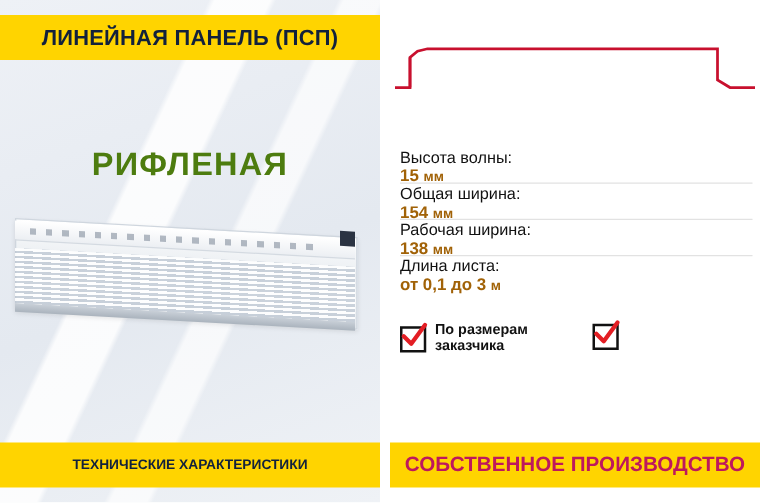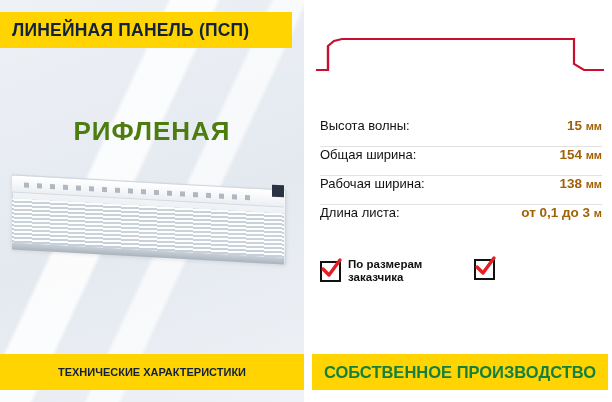--- a/index.html
+++ b/index.html
@@ -35,27 +35,26 @@
     background:
       linear-gradient(115deg, rgba(255,255,255,0) 0%, rgba(255,255,255,0) 34%, rgba(255,255,255,0.85) 35%, rgba(255,255,255,0.85) 44%, rgba(255,255,255,0) 45%),
       linear-gradient(115deg, rgba(255,255,255,0) 0%, rgba(255,255,255,0) 55%, rgba(255,255,255,0.7) 56%, rgba(255,255,255,0.7) 62%, rgba(255,255,255,0) 63%),
       linear-gradient(160deg, #eef1f6 0%, #e4e9f0 55%, #eff2f6 100%);
   }
 
   .title-bar {
     position: absolute;
     left: 0;
     top: 12px;
-    width: 280px;
+    width: 304px;
     height: 36px;
     background: #ffd400;
     display: flex;
     align-items: center;
-    justify-content: flex-start;
-    padding-left: 12px;
+    justify-content: center;
   }
   .title-bar-text {
     font-size: 17.5px;
     font-weight: bold;
     color: #12213c;
     letter-spacing: 0.2px;
     white-space: nowrap;
   }
 
   .subtitle {
@@ -190,20 +189,21 @@
     left: 16px;
     top: 118px;
     width: 282px;
   }
   .spec-row {
     display: flex;
     align-items: baseline;
     justify-content: space-between;
     height: 28px;
     border-bottom: 1px solid #e2e2e2;
+    flex-direction: column;
   }
   .spec-row:last-child { border-bottom: none; }
   .spec-label {
     font-size: 13px;
     color: #111111;
   }
   .spec-value {
     font-size: 13.5px;
     font-weight: bold;
     color: #a16207;
@@ -256,21 +256,21 @@
     width: 296px;
     height: 36px;
     background: #ffd400;
     display: flex;
     align-items: center;
     justify-content: center;
   }
   .footer-bar-right-text {
     font-size: 16.5px;
     font-weight: bold;
-    color: #15803d;
+    color: #be185d;
     white-space: nowrap;
   }
 </style>
 </head>
 <body>
 
 <div class="page">
 
   <div class="left-panel">
     <div class="left-bg-stripes"></div>

